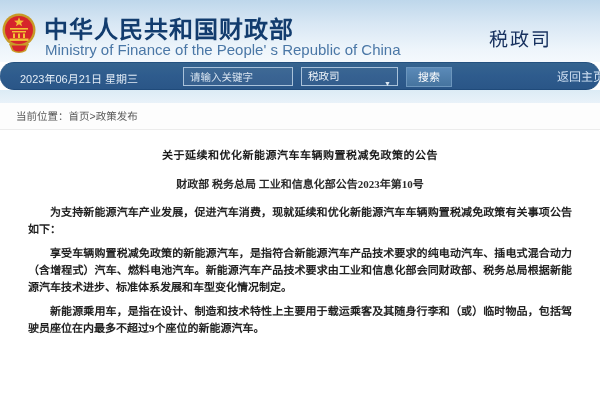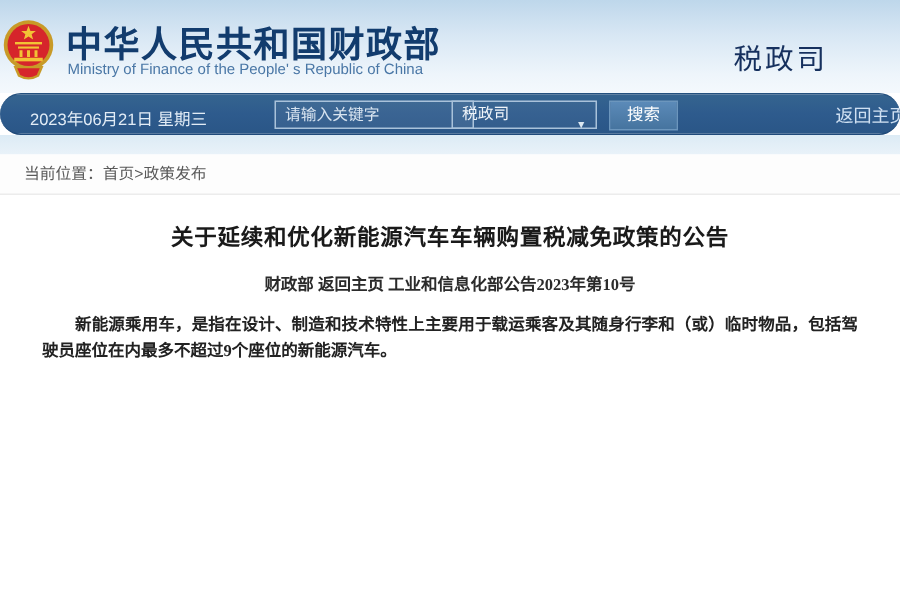--- a/index.html
+++ b/index.html
@@ -27,21 +27,21 @@
     left: 44px; top: 10px;
     font-size: 24px;
     font-weight: bold;
     color: #123c6e;
     letter-spacing: 1px;
     white-space: nowrap;
   }
   .ministry-en {
     position: absolute;
     left: 45px; top: 41px;
-    font-size: 10px;
+    font-size: 15px;
     color: #4a77a6;
     white-space: nowrap;
   }
   .dept-name {
     position: absolute;
     right: 48px; top: 24px;
     font-size: 19px;
     color: #16305e;
     letter-spacing: 2px;
     white-space: nowrap;
@@ -60,21 +60,21 @@
   .nav-date {
     position: absolute;
     left: 20px; top: 7px;
     font-size: 11px;
     color: #e2ecf6;
     white-space: nowrap;
   }
   .nav-search-input {
     position: absolute;
     left: 183px; top: 4px;
-    width: 133px; height: 19px;
+    width: 110px; height: 19px;
     background: rgba(255,255,255,0.06);
     border: 1px solid #a9c2da;
     color: #eef4fa;
     font-size: 10.5px;
     padding: 0 6px;
     outline: none;
   }
   .nav-search-input::placeholder { color: #d8e4f0; opacity: 1; }
   .nav-select {
     position: absolute;
@@ -132,21 +132,21 @@
   }
   .breadcrumb a { color: #5a5a5a; text-decoration: none; cursor: pointer; }
 
   
   .article {
     padding: 0 28px;
   }
   .article-title {
     margin-top: 16px;
     text-align: center;
-    font-size: 15px;
+    font-size: 11px;
     font-weight: bold;
     color: #1a1a1a;
     letter-spacing: 0.5px;
   }
   .article-docnum {
     margin-top: 13px;
     text-align: center;
     font-size: 11px;
     color: #2b2b2b;
     font-family: "Liberation Serif", "DejaVu Serif", serif;
@@ -202,17 +202,19 @@
 </div>
 
 <div class="sub-strip"></div>
 
 <div class="breadcrumb">
   <span>当前位置：</span><a>首页</a><span>&gt;</span><a>政策发布</a>
 </div>
 
 <div class="article">
   <div class="article-title">关于延续和优化新能源汽车车辆购置税减免政策的公告</div>
-  <div class="article-docnum">财政部 返回主页 工业和信息化部公告2023年第10号</div>
+  <div class="article-docnum">财政部 税务总局 工业和信息化部公告2023年第10号</div>
   <div class="article-body">
+      <p>为支持新能源汽车产业发展，促进汽车消费，现就延续和优化新能源汽车车辆购置税减免政策有关事项公告如下：</p>
+      <p>享受车辆购置税减免政策的新能源汽车，是指符合新能源汽车产品技术要求的纯电动汽车、插电式混合动力（含增程式）汽车、燃料电池汽车。新能源汽车产品技术要求由工业和信息化部会同财政部、税务总局根据新能源汽车技术进步、标准体系发展和车型变化情况制定。</p>
       <p>新能源乘用车，是指在设计、制造和技术特性上主要用于载运乘客及其随身行李和（或）临时物品，包括驾驶员座位在内最多不超过9个座位的新能源汽车。</p>
     </div>
 </div>
 
 </body></html>

